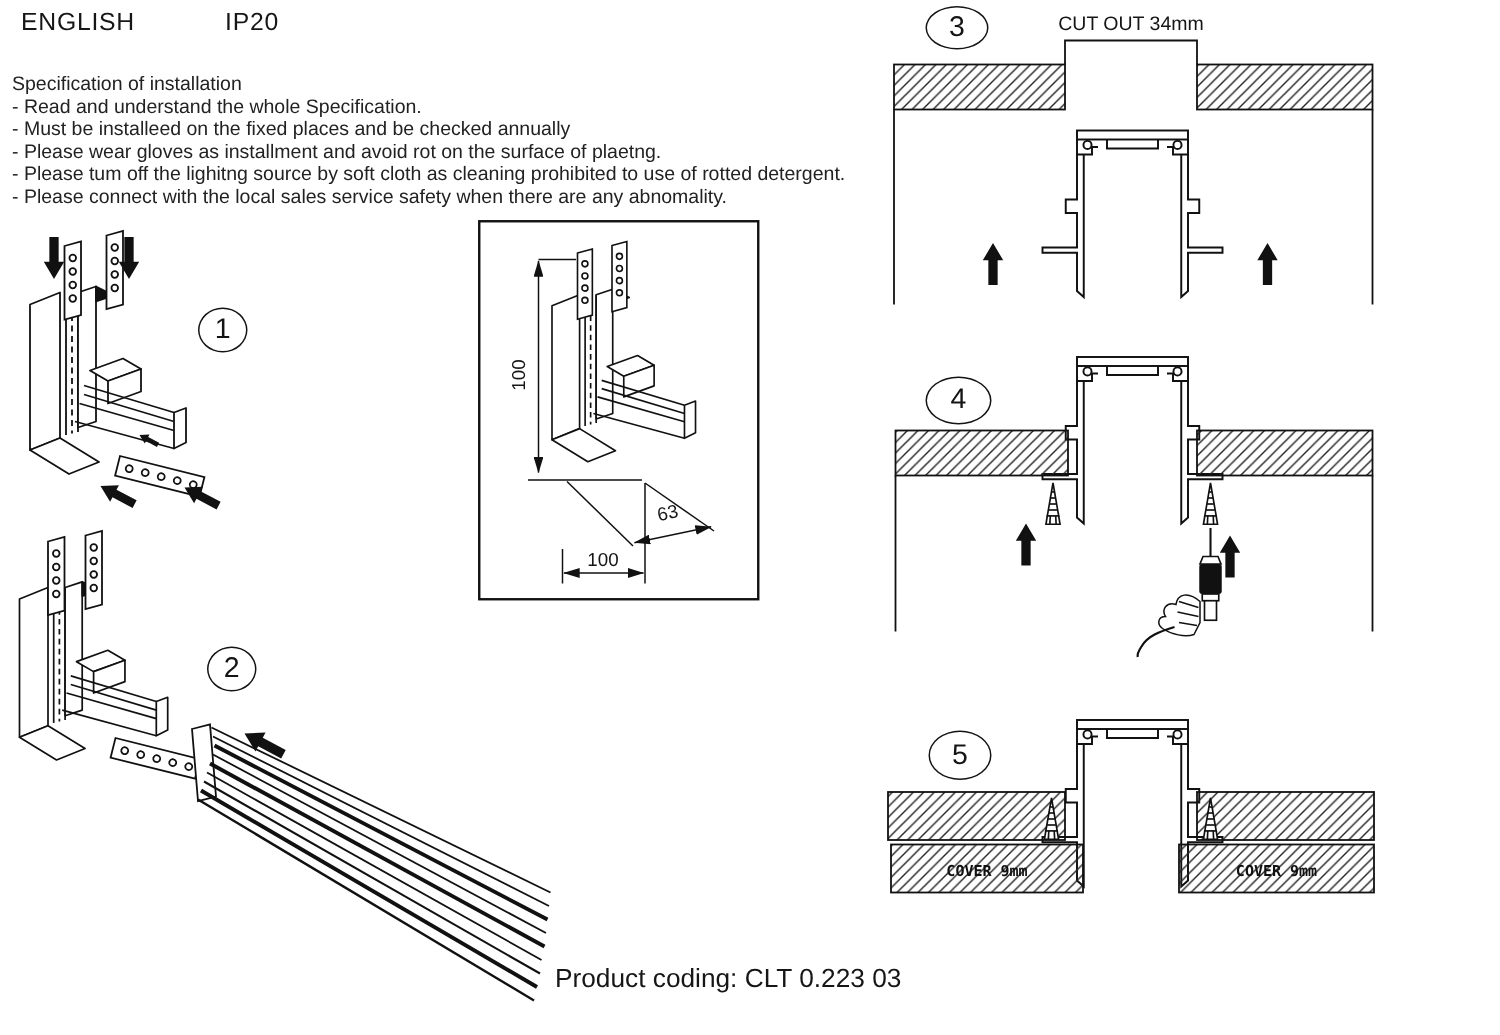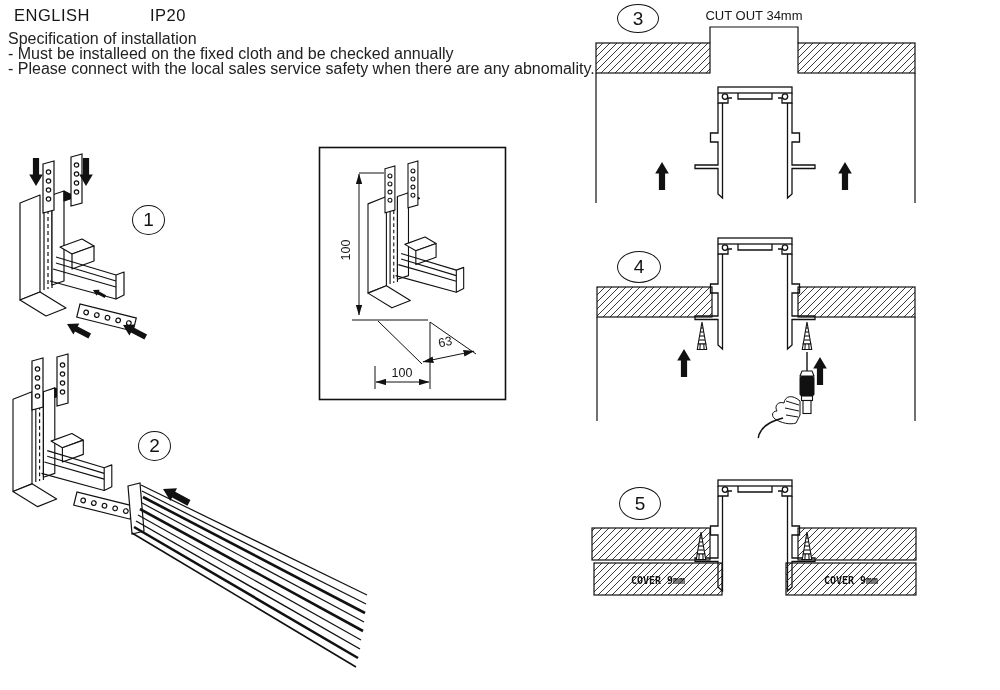--- a/index.html
+++ b/index.html
@@ -1,20 +1,20 @@
 <!DOCTYPE html>
 <html><head>
 <meta charset="utf-8">
 <style>
   html,body{margin:0;padding:0;}
   body{width:1000px;height:690px;background:#fff;font-family:"Liberation Sans",sans-serif;color:#1a1a1a;}
   .page{position:relative;width:1000px;height:690px;background:#fff;overflow:hidden;text-decoration:underline;}
   .abs{position:absolute;}
   .hdr{font-size:16.5px;letter-spacing:.5px;color:#161616;}
-  .spec{left:8px;top:31px;font-size:16px;line-height:15px;color:#222;white-space:nowrap;}
+  .spec{left:8px;top:48px;font-size:13px;line-height:15px;color:#222;white-space:nowrap;}
   .stepcirc{position:absolute;border:1.8px solid #141414;border-radius:50%;
             display:flex;align-items:center;justify-content:center;
             font-size:19px;color:#141414;background:transparent;}
   .footer{font-size:17.5px;color:#161616;white-space:nowrap;}
   svg{display:block;overflow:visible;}
   svg text{font-family:"Liberation Sans",sans-serif;fill:#161616;}
   text.dim{font-size:12.5px;}
   text.cutout{font-size:13px;text-anchor:middle;}
   text.cover{font-family:"DejaVu Sans Mono",monospace;font-size:10px;font-weight:bold;text-anchor:middle;fill:#111;}
 </style>
@@ -92,21 +92,24 @@
         <polygon points="96,86 104,83 104,106 96,110" fill="#fff"></polygon>
       </g>
     </defs>
   </svg>
 
   <div class="abs hdr" style="left:14px;top:6px;">ENGLISH</div>
   <div class="abs hdr" style="left:150px;top:6px;">IP20</div>
 
   <div class="abs spec">
     <div>Specification of installation</div>
-    <div>- Must be installeed on the fixed cloth and be checked annually</div>
+    <div>- Read and understand the whole Specification.</div>
+    <div>- Must be installeed on the fixed places and be checked annually</div>
+    <div>- Please wear gloves as installment and avoid rot on the surface of plaetng.</div>
+    <div>- Please tum off the lighitng source by soft cloth as cleaning prohibited to use of rotted detergent.</div>
     <div>- Please connect with the local sales service safety when there are any abnomality.</div>
   </div>
 
   <div class="stepcirc" style="left:132px;top:205px;width:31px;height:28px;">1</div>
   <div class="stepcirc" style="left:138px;top:431px;width:31px;height:28px;">2</div>
   <div class="stepcirc" style="left:617px;top:4px;width:40px;height:27px;">3</div>
   <div class="stepcirc" style="left:617px;top:251px;width:42px;height:30px;">4</div>
   <div class="stepcirc" style="left:619px;top:487px;width:40px;height:31px;">5</div>
 
   <svg class="abs" style="left:5px;top:148px;" width="240" height="212" viewBox="0 0 240 212">
@@ -205,14 +208,15 @@
     <rect x="4" y="70" width="118" height="32" fill="url(#hatch)" stroke="#111" stroke-width="1.2"></rect>
     <rect x="210" y="70" width="118" height="32" fill="url(#hatch)" stroke="#111" stroke-width="1.2"></rect>
     <use href="#screw" transform="translate(107,74)"></use>
     <use href="#screw" transform="translate(213,74)"></use>
     <rect x="6" y="105" width="128" height="32" fill="url(#hatch)" stroke="#111" stroke-width="1.2"></rect>
     <rect x="198" y="105" width="130" height="32" fill="url(#hatch)" stroke="#111" stroke-width="1.2"></rect>
     <text class="cover" x="70" y="126">COVER 9mm</text>
     <text class="cover" x="263" y="126">COVER 9mm</text>
   </svg>
 
+  <div class="abs footer" style="left:370px;top:642px;">Product coding: CLT 0.223 03</div>
 
 </div>
 
 </body></html>

